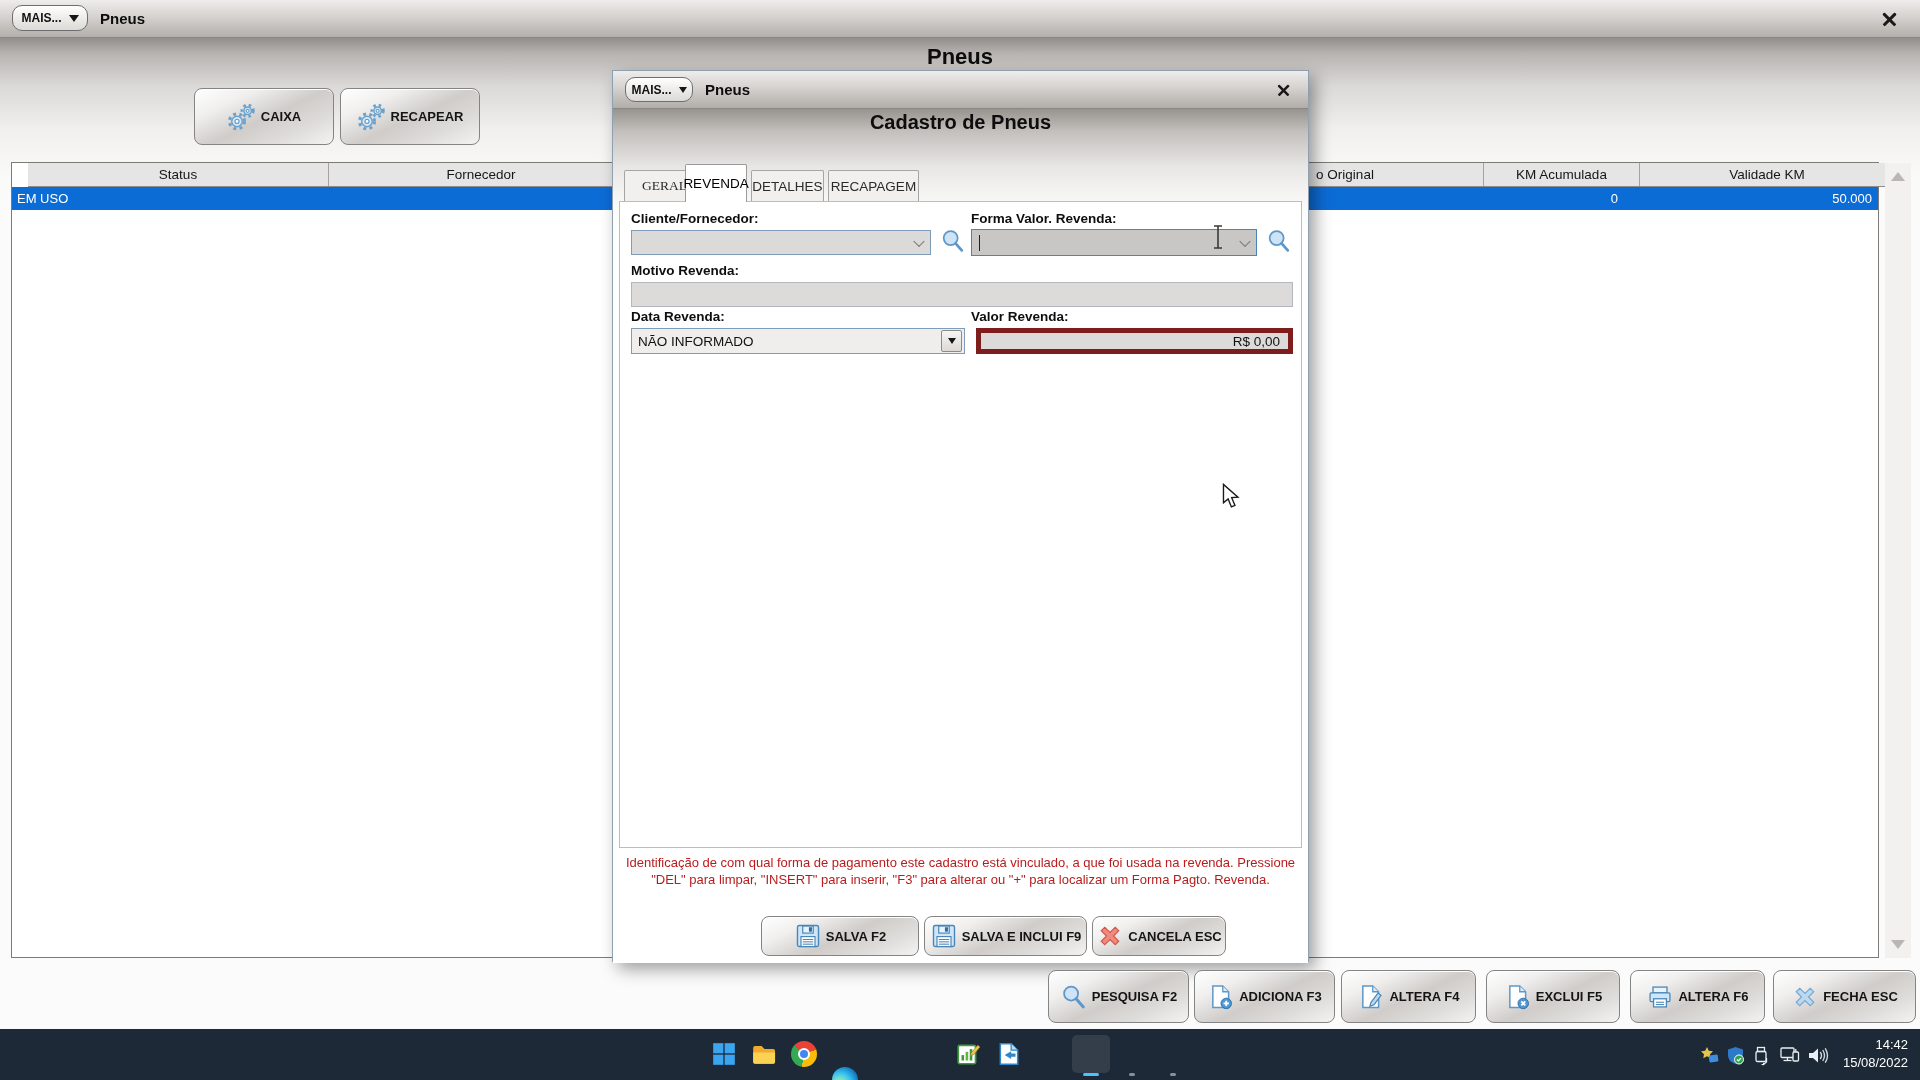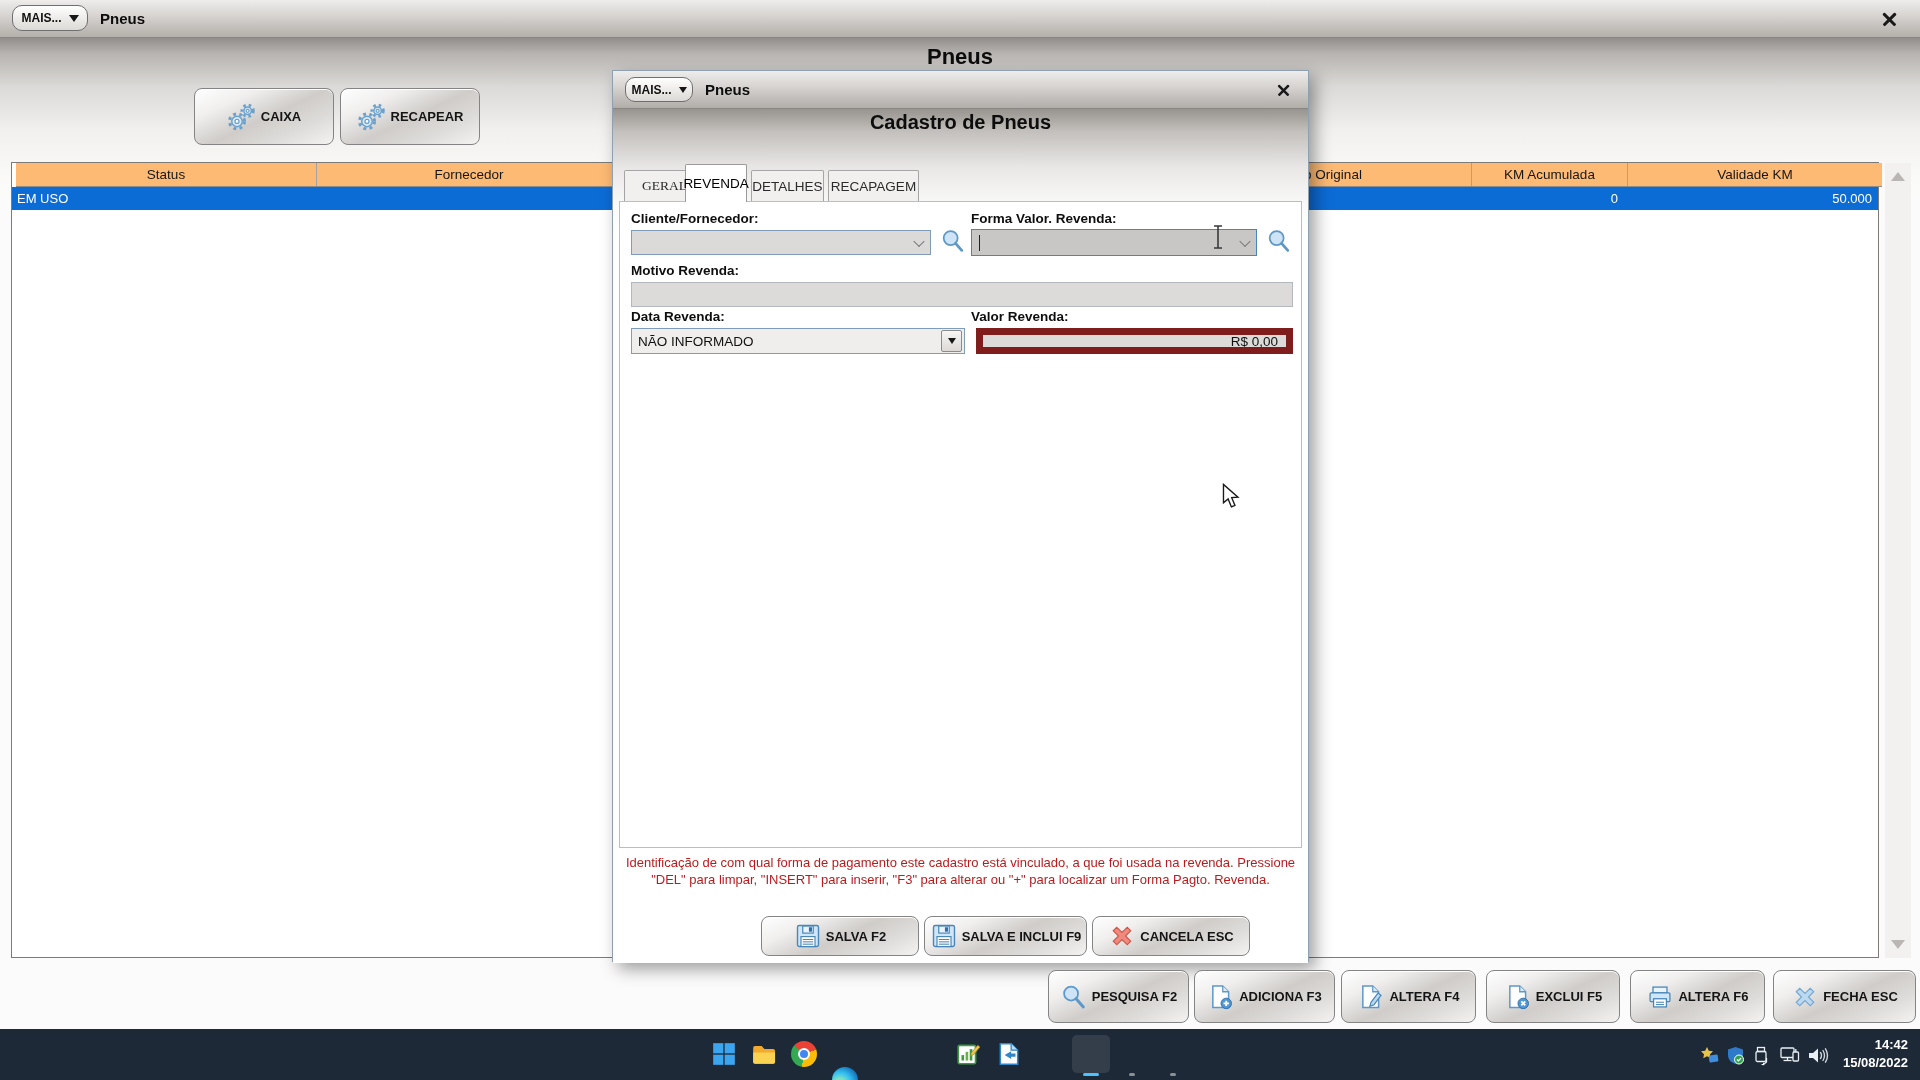--- a/index.html
+++ b/index.html
@@ -30,21 +30,21 @@
   
   .b3d { position:absolute; display:flex; align-items:center; justify-content:center; gap:4px;
     border:1px solid #848484; border-radius:8px; cursor:default;
     background:linear-gradient(155deg,#ffffff 0%,#f0efee 25%,#cfccc9 52%,#dedcda 75%,#f4f3f2 100%);
     box-shadow:inset 0 1px 0 #ffffff; }
   .b3d .lbl { font-size:13px; font-weight:bold; color:#141414; white-space:nowrap; }
   .icon { flex:0 0 auto; display:block; }
 
   
   .grid { position:absolute; left:11px; top:162px; width:1868px; height:796px; background:#ffffff; border:1px solid #7d7a77; }
-  .grid-head { position:absolute; left:4px; top:0; width:100%; height:24px; background:#fdba74; border-bottom:1px solid #8e8b88; }
+  .grid-head { position:absolute; left:16px; top:0; width:100%; height:24px; background:#e5e5e5; border-bottom:1px solid #8e8b88; }
   .gh-cell { position:absolute; top:0; height:23px; display:flex; align-items:center; justify-content:center;
     font-size:13.5px; color:#161616; border-right:1px solid #a5a2a0; }
   .grid-row { position:absolute; left:0; top:24px; width:100%; height:23px; background:#0c6cd6; }
   .gr-cell { position:absolute; top:0; height:23px; display:flex; align-items:center; font-size:13px; color:#ffffff; }
 
   .vscroll { position:absolute; left:1885px; top:163px; width:26px; height:795px; background:#f2f1f0; }
   .tri-up { position:absolute; left:6px; top:9px; width:0; height:0; border-left:7px solid transparent; border-right:7px solid transparent; border-bottom:9px solid #b9b6b3; }
   .tri-dn { position:absolute; left:6px; bottom:9px; width:0; height:0; border-left:7px solid transparent; border-right:7px solid transparent; border-top:9px solid #b9b6b3; }
 
   
@@ -66,35 +66,35 @@
   .field { position:absolute; display:flex; align-items:center; }
   .chev { position:absolute; right:7px; top:50%; width:8px; height:8px; border-right:1.6px solid #7a7a7a; border-bottom:1.6px solid #7a7a7a; transform:translateY(-70%) rotate(45deg); }
   .combo1 { left:18px; top:159px; width:300px; height:25px; background:#dbdad9; border:1px solid #7f9db9; }
   .combo2 { left:358px; top:158px; width:286px; height:27px; background:#c9c7c6; border:1px solid #4a84b8; }
   .caret-line { position:absolute; left:7px; top:5px; width:1px; height:16px; background:#222; }
   .motivo { left:18px; top:211px; width:662px; height:25px; background:#dcdbda; border:1px solid #b2b8bd; }
   .datef  { left:18px; top:257px; width:334px; height:26px; background:#efeeed; border:1px solid #7f9db9; font-size:13.5px; color:#111; padding-left:6px; }
   .date-btn { position:absolute; right:2px; top:1px; width:21px; height:22px; border:1px solid #8b8b8b; border-radius:2px;
     background:linear-gradient(180deg,#f7f6f5,#dcd9d6); display:flex; align-items:center; justify-content:center; }
   .date-btn i { width:0; height:0; border-left:4.5px solid transparent; border-right:4.5px solid transparent; border-top:6px solid #161616; }
-  .valorf { left:363px; top:257px; width:317px; height:26px; background:#dcdbda; border:7px solid #7f1d1d;
+  .valorf { left:363px; top:257px; width:317px; height:26px; background:#dcdbda; border:5px solid #7f1d1d;
     font-size:13.5px; color:#111; justify-content:flex-end; padding-right:8px; }
   .help { position:absolute; left:0; width:100%; text-align:center; font-size:13px; color:#b91c1c; }
 
   
   .cursor-el { position:absolute; z-index:50; }
 
   
   .taskbar { position:absolute; left:0; top:1029px; width:1920px; height:51px; background:#1d2936; }
   .tb-ic { position:absolute; top:1041px; width:26px; height:26px; }
   .tb-hl { position:absolute; top:1035px; width:38px; height:38px; border-radius:5px; background:rgba(255,255,255,.10); }
   .run-bar { position:absolute; top:1073px; height:3px; border-radius:2px; }
   .circle { border-radius:50%; width:26px; height:26px; position:relative; overflow:hidden; }
   .tray-ic { position:absolute; top:1046px; }
-  .clock { position:absolute; right:12px; top:1036px; text-align:right; color:#ffffff; font-size:13px; line-height:18px;font-weight:bold; }
+  .clock { position:absolute; right:12px; top:1036px; text-align:right; color:#ffffff; font-size:13px; line-height:18px; }
 </style>
 </head>
 <body>
 
 <div id="screen">
 
   <div class="titlebar">
     <div class="mais-btn" style="left:12px; top:5px;">
       <span class="lbl">MAIS...</span>
       <span class="caret-down"></span>
@@ -233,21 +233,21 @@
         <rect x="3" y="3" width="18" height="18" rx="1.5" fill="#cfe6f8" stroke="#4a86b8" stroke-width="1.2"></rect>
         <rect x="7.5" y="3.5" width="9" height="6" fill="#e8f3fc" stroke="#4a86b8" stroke-width="1"></rect>
         <rect x="12.8" y="4.5" width="2.6" height="3.8" fill="#2f6fa8"></rect>
         <rect x="6" y="12.5" width="12" height="8.5" fill="#ffffff" stroke="#4a86b8" stroke-width="1"></rect>
         <line x1="7.5" y1="15" x2="16.5" y2="15" stroke="#4a86b8" stroke-width=".9"></line>
         <line x1="7.5" y1="17" x2="16.5" y2="17" stroke="#4a86b8" stroke-width=".9"></line>
         <line x1="7.5" y1="19" x2="16.5" y2="19" stroke="#4a86b8" stroke-width=".9"></line>
       </svg>
       <span class="lbl">SALVA E INCLUI F9</span>
     </div>
-    <div class="b3d" style="left:479px; top:845px; width:158px; height:40px; z-index:5;">
+    <div class="b3d" style="left:479px; top:845px; width:134px; height:40px; z-index:5;">
       <svg class="icon" width="28" height="28" viewBox="0 0 24 24">
         <path d="M4.5 7.5 L7.5 4.5 L12 9 L16.5 4.5 L19.5 7.5 L15 12 L19.5 16.5 L16.5 19.5 L12 15 L7.5 19.5 L4.5 16.5 L9 12 Z" fill="#f0897e" stroke="#cf5a4c" stroke-width="1"></path>
       </svg>
       <span class="lbl">CANCELA ESC</span>
     </div>
   </div>
 
   <div class="b3d" style="left:1048px; top:970px; width:141px; height:53px;">
     <svg class="icon" width="28" height="28" viewBox="0 0 24 24">
       <circle cx="9.5" cy="9" r="6" fill="#cfe3f7" stroke="#5e98c9" stroke-width="1.5"></circle>

